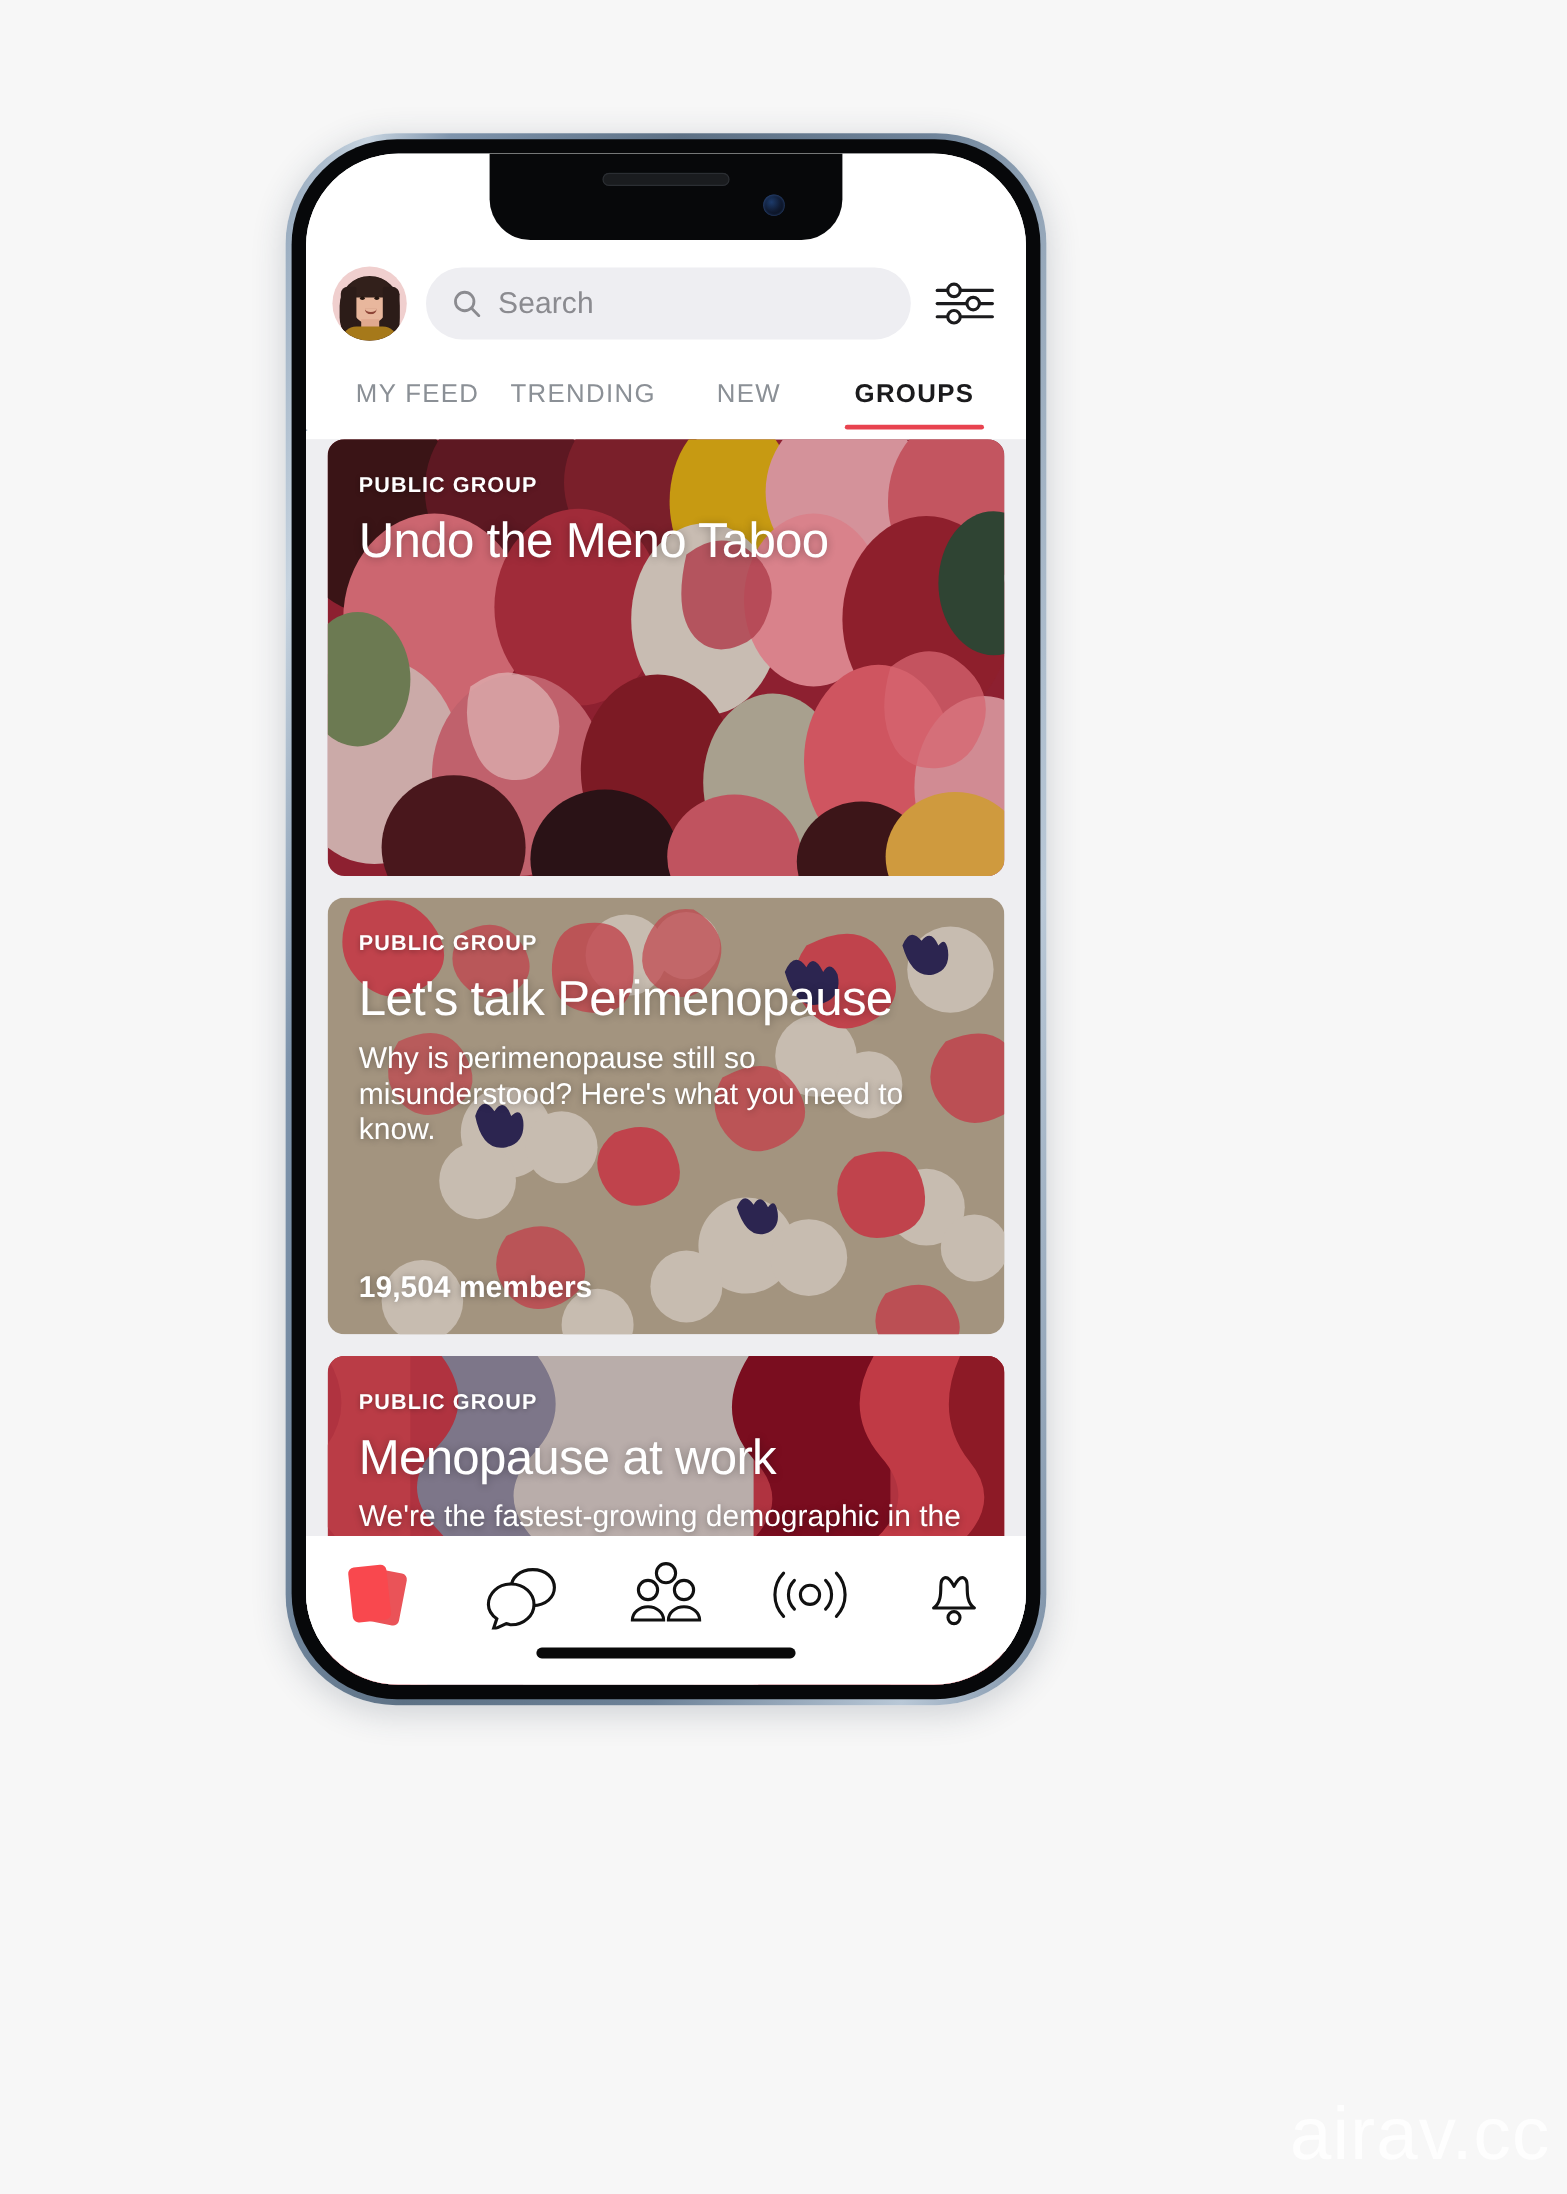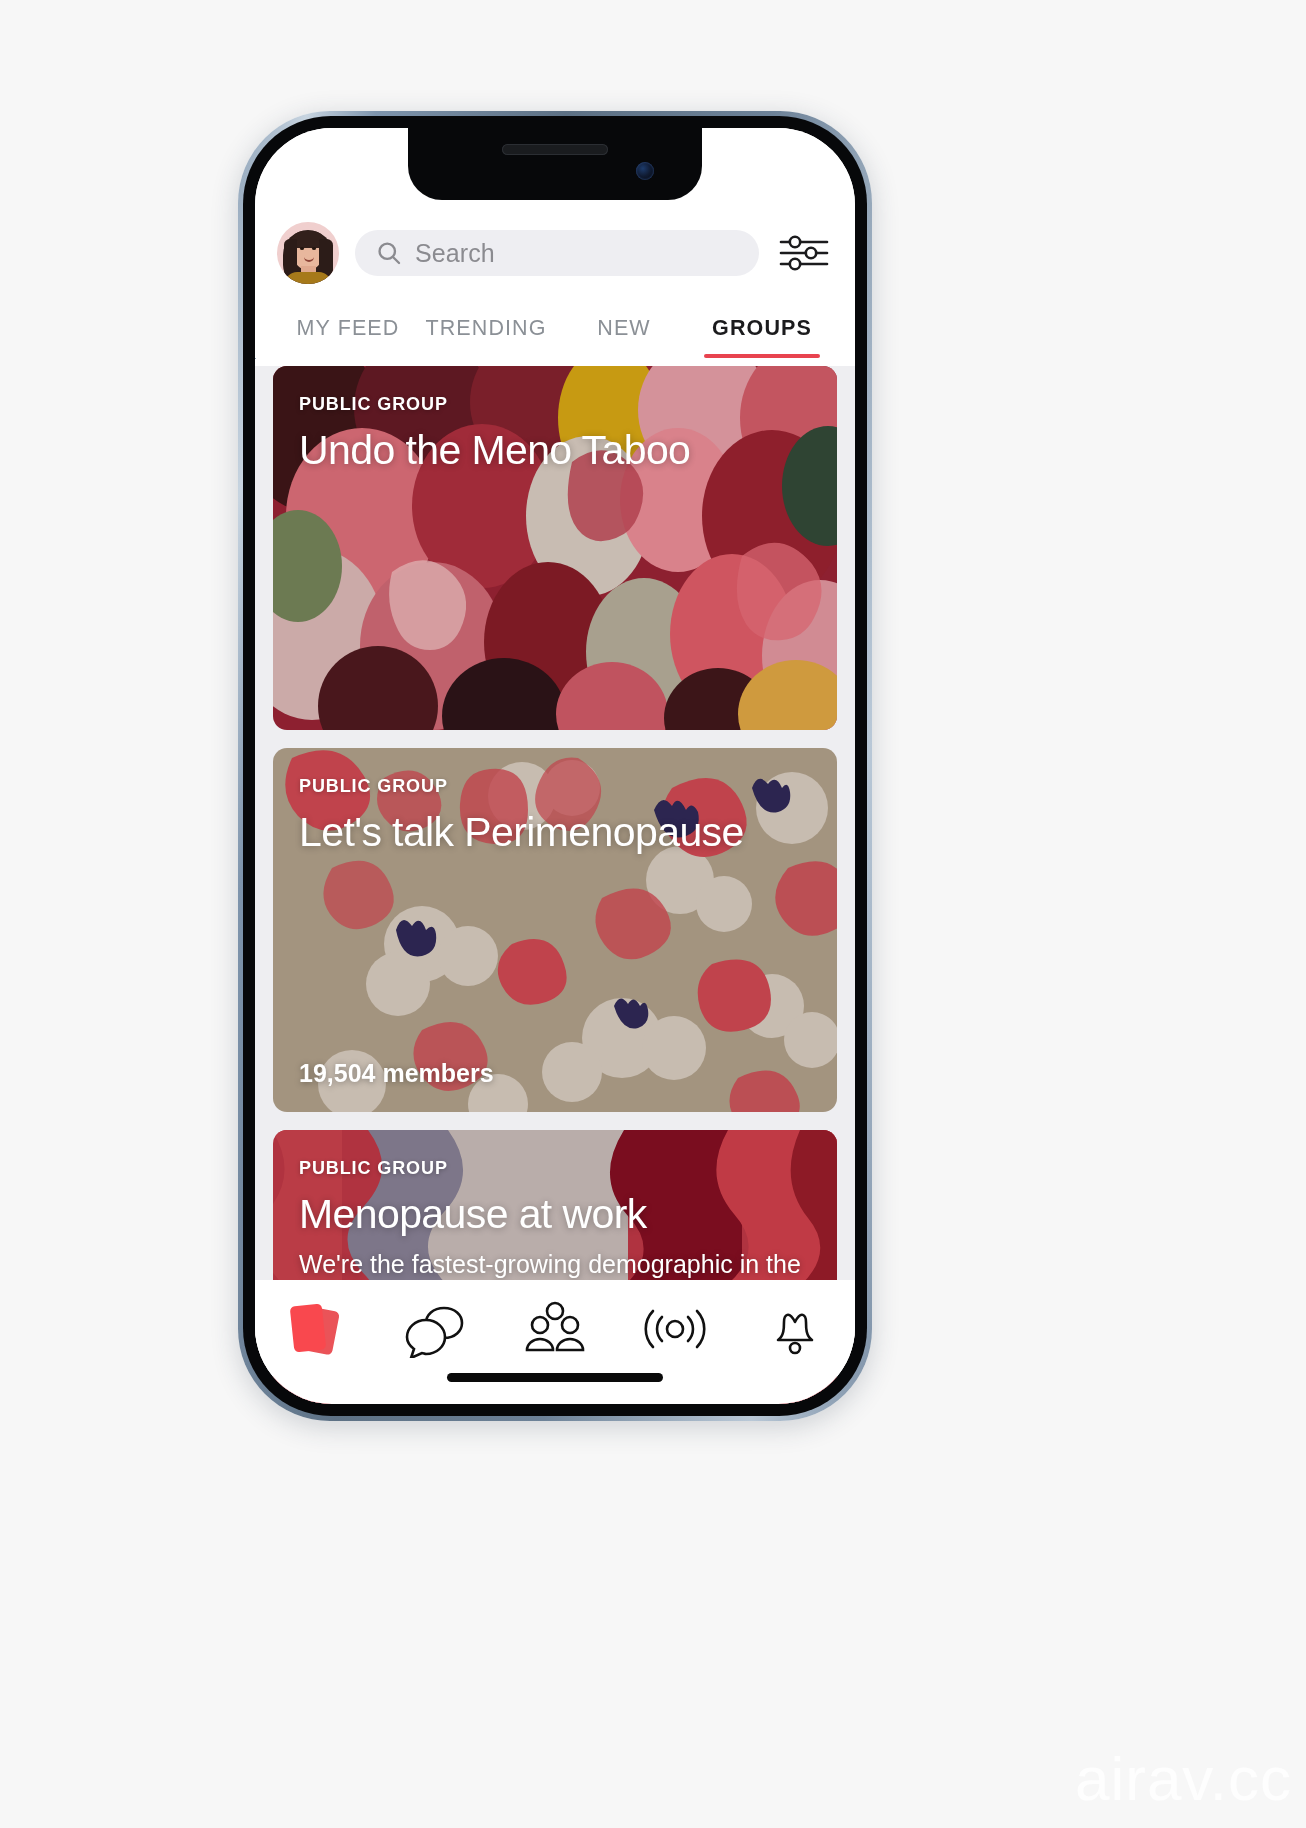--- a/index.html
+++ b/index.html
@@ -98,21 +98,21 @@
        border-radius:2px 8px 9px 9px; background:#2c1c18; }
   #avatar .neck { position:absolute; left:24px; top:44px; width:15px; height:14px; background:#e0a98f; }
   #avatar .shirt { position:absolute; left:8px; bottom:0; width:46px; height:12px;
        border-radius:14px 14px 0 0; background:#a6791a; }
   #avatar .eye-l { position:absolute; left:23px; top:25px; width:4px; height:3px; border-radius:50%; background:#23150f; }
   #avatar .eye-r { position:absolute; left:35px; top:25px; width:4px; height:3px; border-radius:50%; background:#23150f; }
   #avatar .smile { position:absolute; left:27px; top:35px; width:10px; height:5px;
        border-bottom:2px solid #8d4437; border-radius:0 0 10px 10px; }
 
   #search-bar {
-    flex: 1 1 auto; height: 46px;
+    flex: 1 1 auto; height: 60px;
     background: #eeeef2;
     border-radius: 30px;
     display: flex; align-items: center;
     padding: 0 20px; gap: 12px;
   }
   #search-input-text {
     font-size: 25px; color: #8b8b90; letter-spacing: .1px;
   }
   #filter-button { flex: 0 0 auto; width: 58px; height: 58px;
      display:flex; align-items:center; justify-content:center; }
@@ -356,20 +356,21 @@
                 <path d="M382 62 q8 -18 18 -4 q6 -12 14 4 q6 -10 12 2 q4 18 -12 24 q-22 8 -32 -26 z"></path>
                 <path d="M124 182 q6 -18 16 -4 q8 -12 14 4 q8 -8 10 4 q2 18 -14 22 q-20 4 -26 -26 z"></path>
                 <path d="M342 258 q6 -14 14 -2 q6 -10 12 2 q6 -8 8 4 q2 14 -10 18 q-16 4 -24 -22 z"></path>
                 <path d="M480 40 q6 -16 16 -4 q8 -10 14 4 q6 -8 8 4 q2 16 -12 20 q-18 4 -26 -24 z"></path>
               </g>
             </svg>
           </div>
           <div class="card-content">
             <div class="card-kicker">PUBLIC GROUP</div>
             <div class="card-title">Let's talk Perimenopause</div>
+            <div class="card-desc">Why is perimenopause still so misunderstood? Here's what you need to know.</div>
             <div class="card-members">19,504 members</div>
           </div>
         </div>
 
         <div class="group-card">
           <div class="card-art">
             <svg width="100%" height="100%" viewBox="0 0 566 364" preserveAspectRatio="xMidYMid slice">
               <rect width="566" height="364" fill="#b03340"></rect>
               <path d="M96 0 q30 40 -4 76 q-34 34 2 70 q32 34 -6 68 q-34 32 2 66 q30 32 -4 84 h220 V0 z" fill="#7d7689"></path>
               <path d="M176 0 q32 44 -4 82 q-34 36 4 74 q34 34 -4 70 q-32 32 6 62 q30 26 -2 76 h180 V0 z" fill="#b9adaa"></path>

